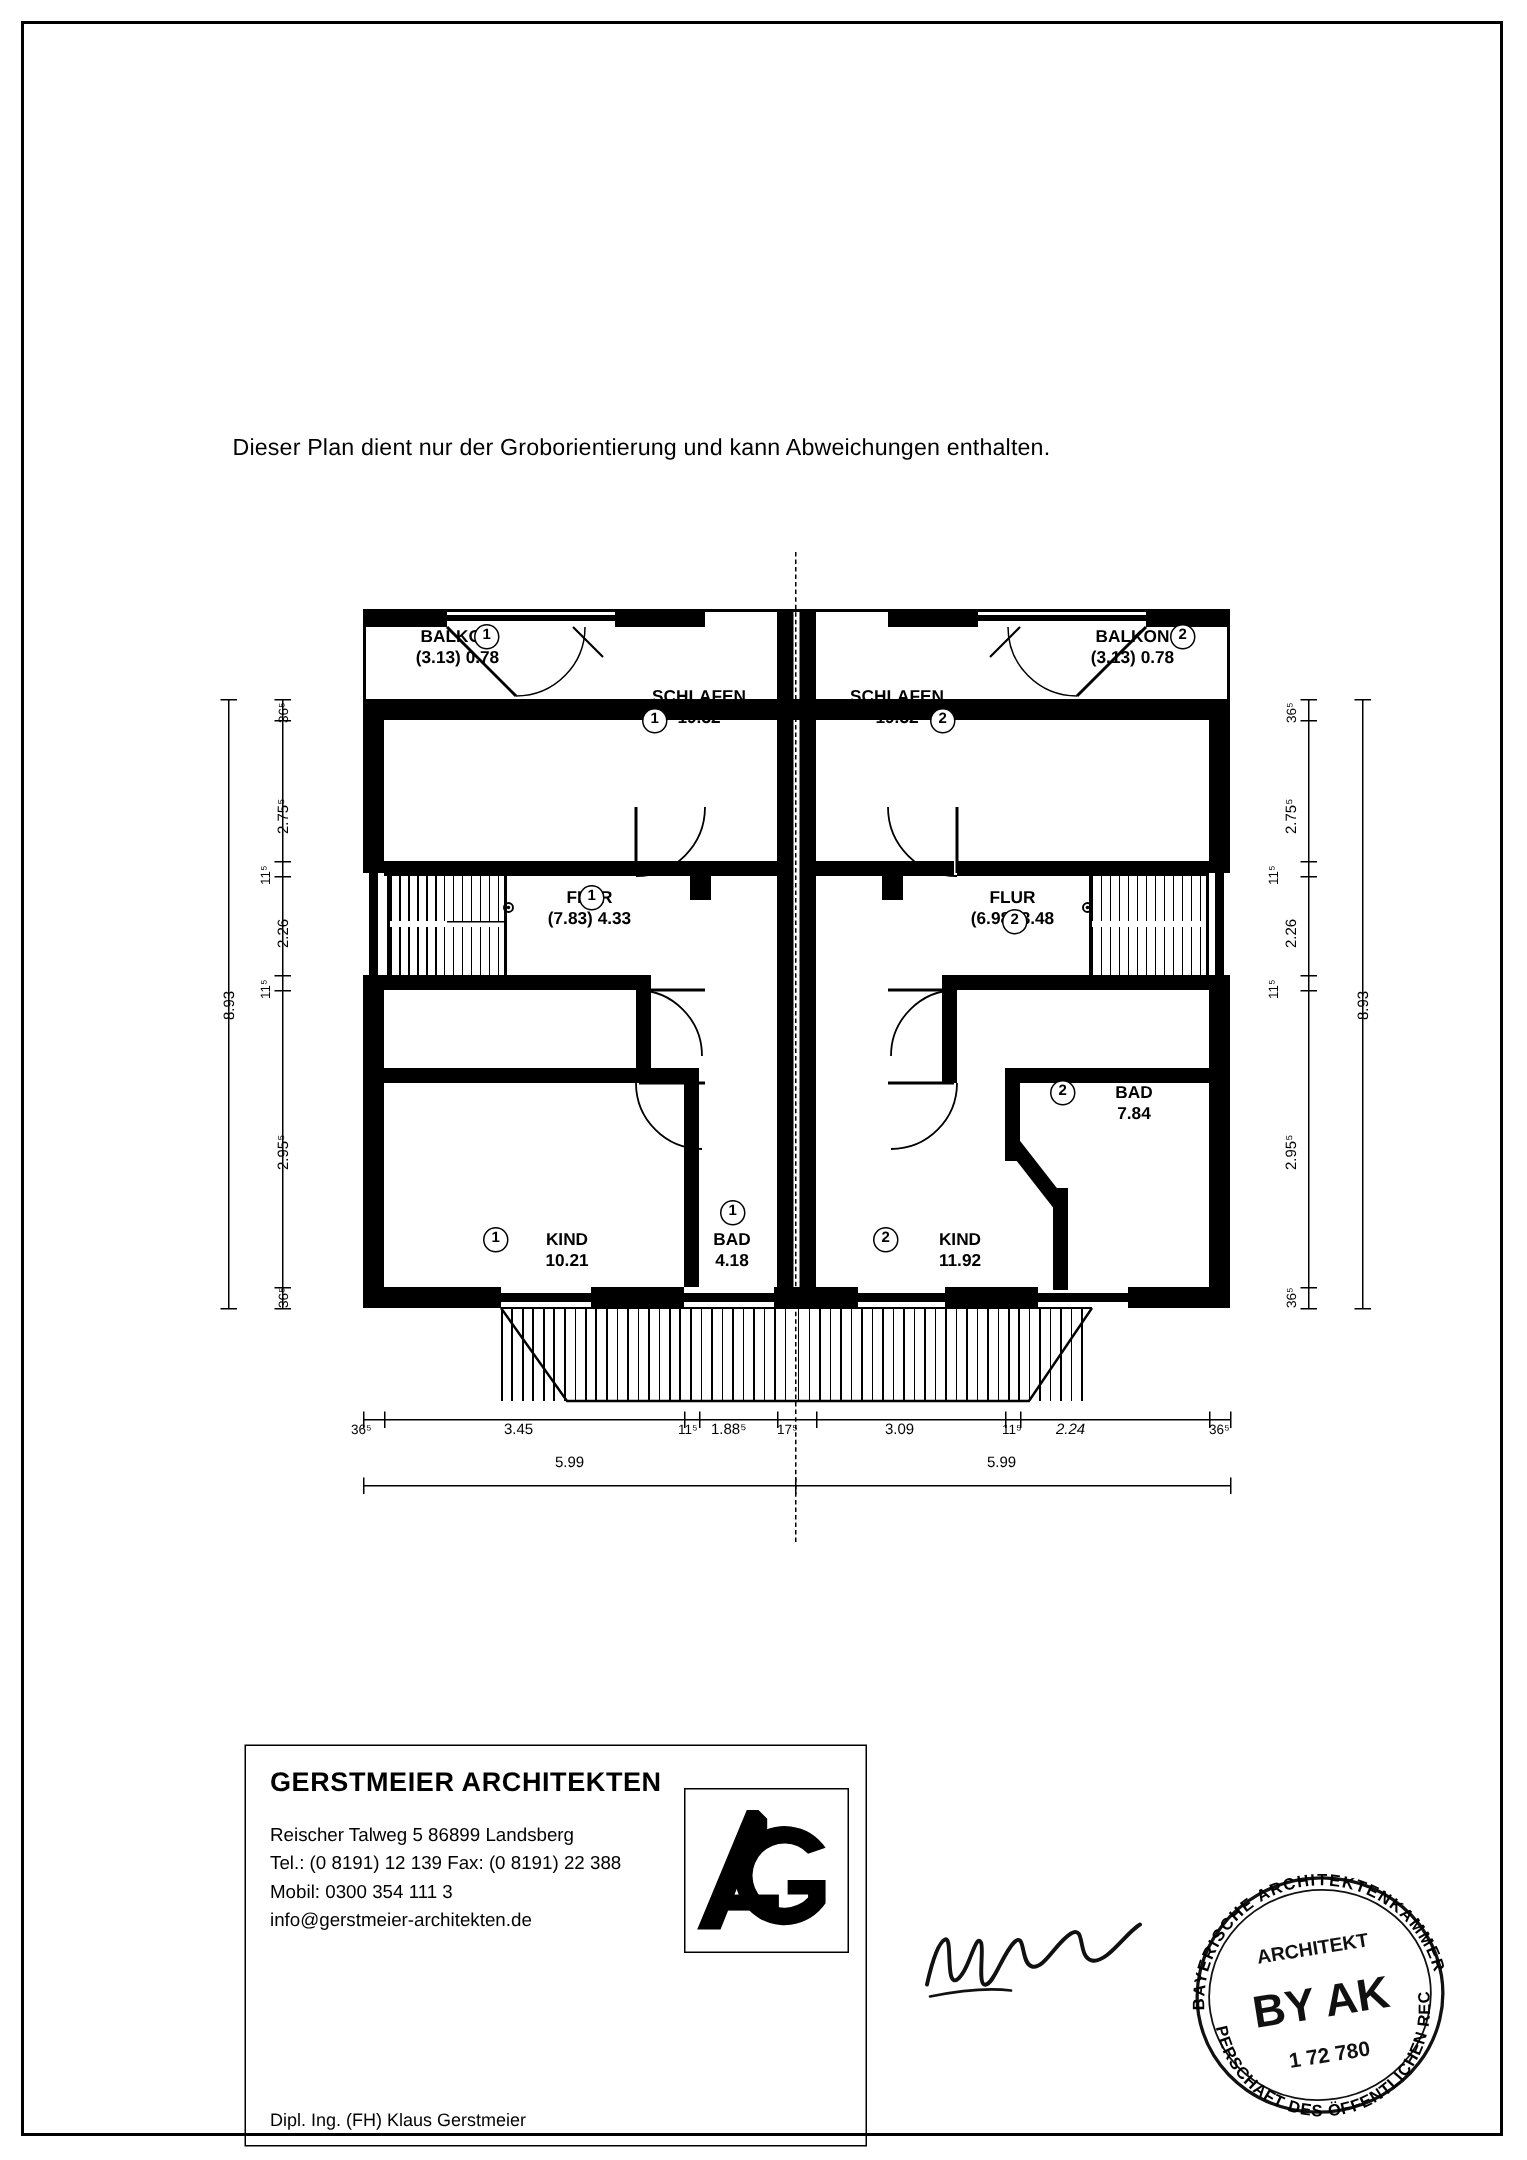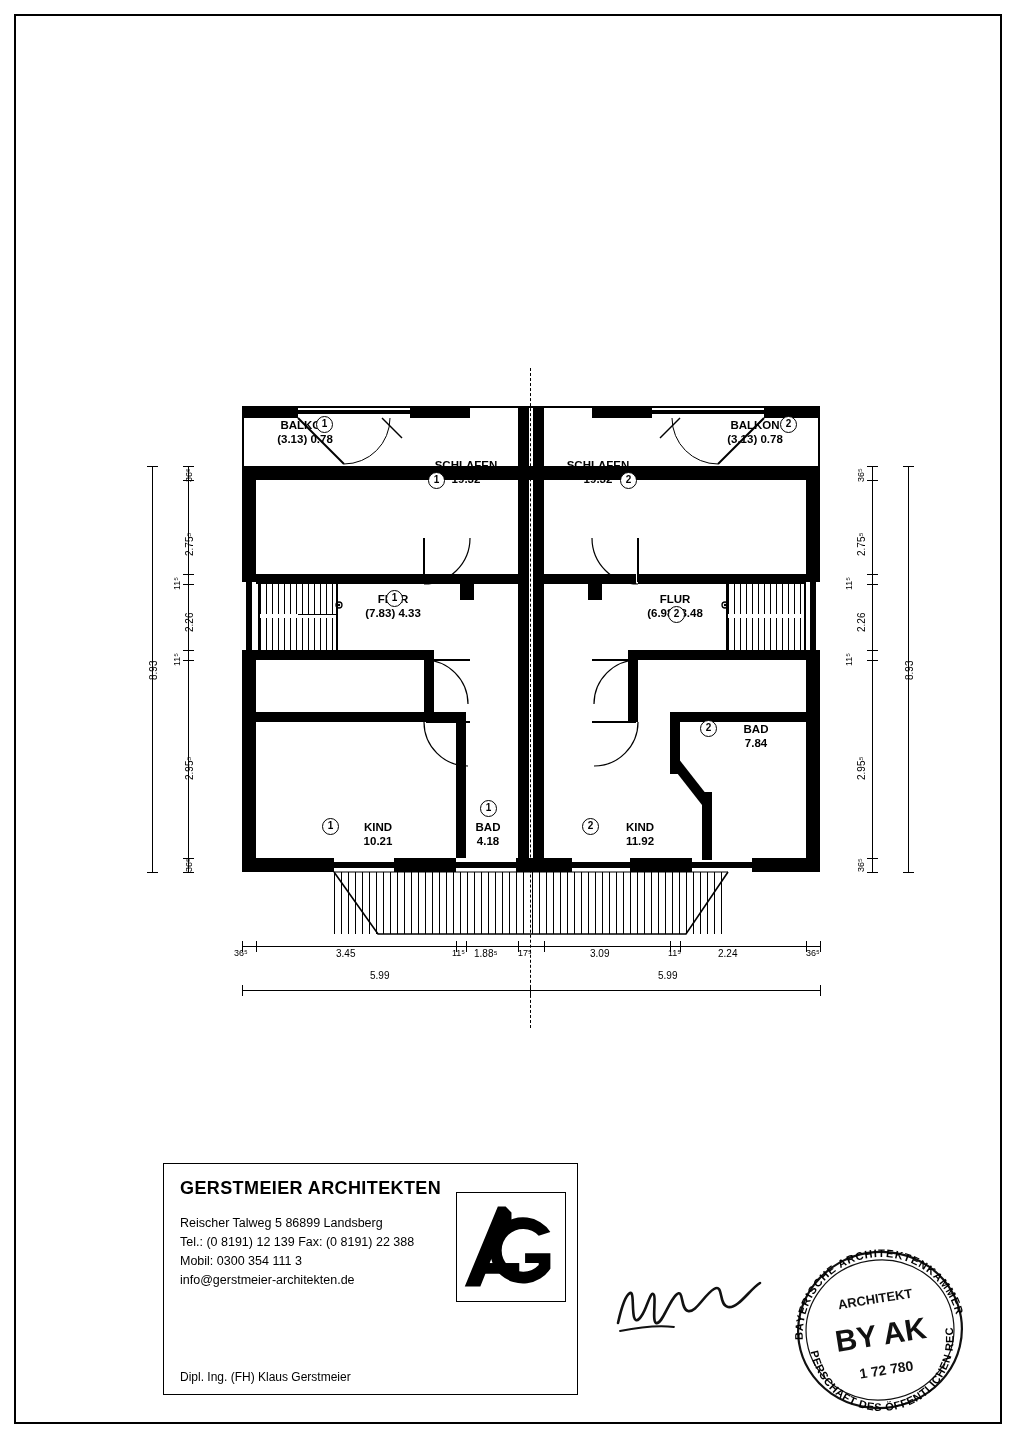--- a/index.html
+++ b/index.html
@@ -19,38 +19,39 @@
      repeating-linear-gradient(90deg,#000 0 1px,#fff 1px 6px);}
   .hatch-d{position:absolute;background:
      repeating-linear-gradient(90deg,#000 0 1px,#fff 1px 7px);}
   .centerline{position:absolute;width:0;border-left:1px dashed #000;}
   .dimline{position:absolute;background:#000;height:1px;}
   .dimlinev{position:absolute;background:#000;width:1px;}
   .tick{position:absolute;width:1px;height:11px;background:#000;}
   .tickh{position:absolute;height:1px;width:11px;background:#000;}
   .ogtitle{position:absolute;left:0;top:690px;width:800px;text-align:center;font-size:14px;font-weight:bold;letter-spacing:1px;color:#000;}
   
-  #titleblock{position:absolute;left:163px;top:1163px;width:415px;height:232px;border:1.6px solid #000;box-sizing:border-box;text-decoration:underline;}
+  #titleblock{position:absolute;left:163px;top:1163px;width:415px;height:268px;border:1.6px solid #000;box-sizing:border-box;text-decoration:underline;}
   .tb-name{position:absolute;left:16px;top:14px;font-size:18px;font-weight:bold;letter-spacing:.4px;color:#000;}
   .tb-lines{position:absolute;left:16px;top:50px;font-size:12.5px;line-height:19px;color:#000;}
   .tb-foot{position:absolute;left:16px;bottom:10px;font-size:12px;color:#000;}
   .tb-services{position:absolute;left:290px;top:178px;font-size:14px;font-weight:bold;line-height:23px;color:#000;letter-spacing:.3px;}
   .logo{position:absolute;left:292px;top:28px;width:110px;height:110px;border:1.6px solid #000;box-sizing:border-box;}
   .logo svg{display:block;}
   
   #stamp{position:absolute;left:780px;top:1235px;width:200px;height:190px;}
   #signature{position:absolute;left:610px;top:1265px;width:210px;height:80px;}
   .stxt{font-size:11px;font-weight:bold;fill:#000;}
 </style>
 </head>
 <body>
 
 <div id="page">
   <div class="frame"></div>
 
+  <div class="disclaimer">Dieser Plan dient nur der Groborientierung und kann Abweichungen enthalten.</div>
 
   <div id="plan">
 
     <div class="centerline" style="left:400px;top:8px;height:660px;"></div>
 
     <div class="thin" style="left:112px;top:46px;width:290px;height:2px;"></div>
     <div class="thin" style="left:112px;top:46px;width:2px;height:68px;"></div>
     <div class="thin" style="left:400px;top:46px;width:290px;height:2px;"></div>
     <div class="thin" style="left:688px;top:46px;width:2px;height:68px;"></div>
 
@@ -274,21 +275,21 @@
     <div class="tick" style="left:550px;top:581px;"></div>
     <div class="tick" style="left:676px;top:581px;"></div>
     <div class="tick" style="left:690px;top:581px;"></div>
     <div class="dim" style="left:104px;top:588px;font-size:9px;">36⁵</div>
     <div class="dim" style="left:206px;top:588px;">3.45</div>
     <div class="dim" style="left:322px;top:588px;font-size:9px;">11⁵</div>
     <div class="dim" style="left:344px;top:588px;">1.88⁵</div>
     <div class="dim" style="left:388px;top:588px;font-size:9px;">17⁵</div>
     <div class="dim" style="left:460px;top:588px;">3.09</div>
     <div class="dim" style="left:538px;top:588px;font-size:9px;">11⁵</div>
-    <div class="dim" style="left:588px;top:588px;">2.24</div>
+    <div class="dim" style="left:574px;top:588px;font-style:italic;">2.24</div>
     <div class="dim" style="left:676px;top:588px;font-size:9px;">36⁵</div>
 
     <div class="dimline" style="left:112px;top:630px;width:578px;"></div>
     <div class="tick" style="left:112px;top:625px;"></div>
     <div class="tick" style="left:400px;top:625px;"></div>
     <div class="tick" style="left:690px;top:625px;"></div>
     <div class="dim" style="left:240px;top:610px;">5.99</div>
     <div class="dim" style="left:528px;top:610px;">5.99</div>
 
   </div>

